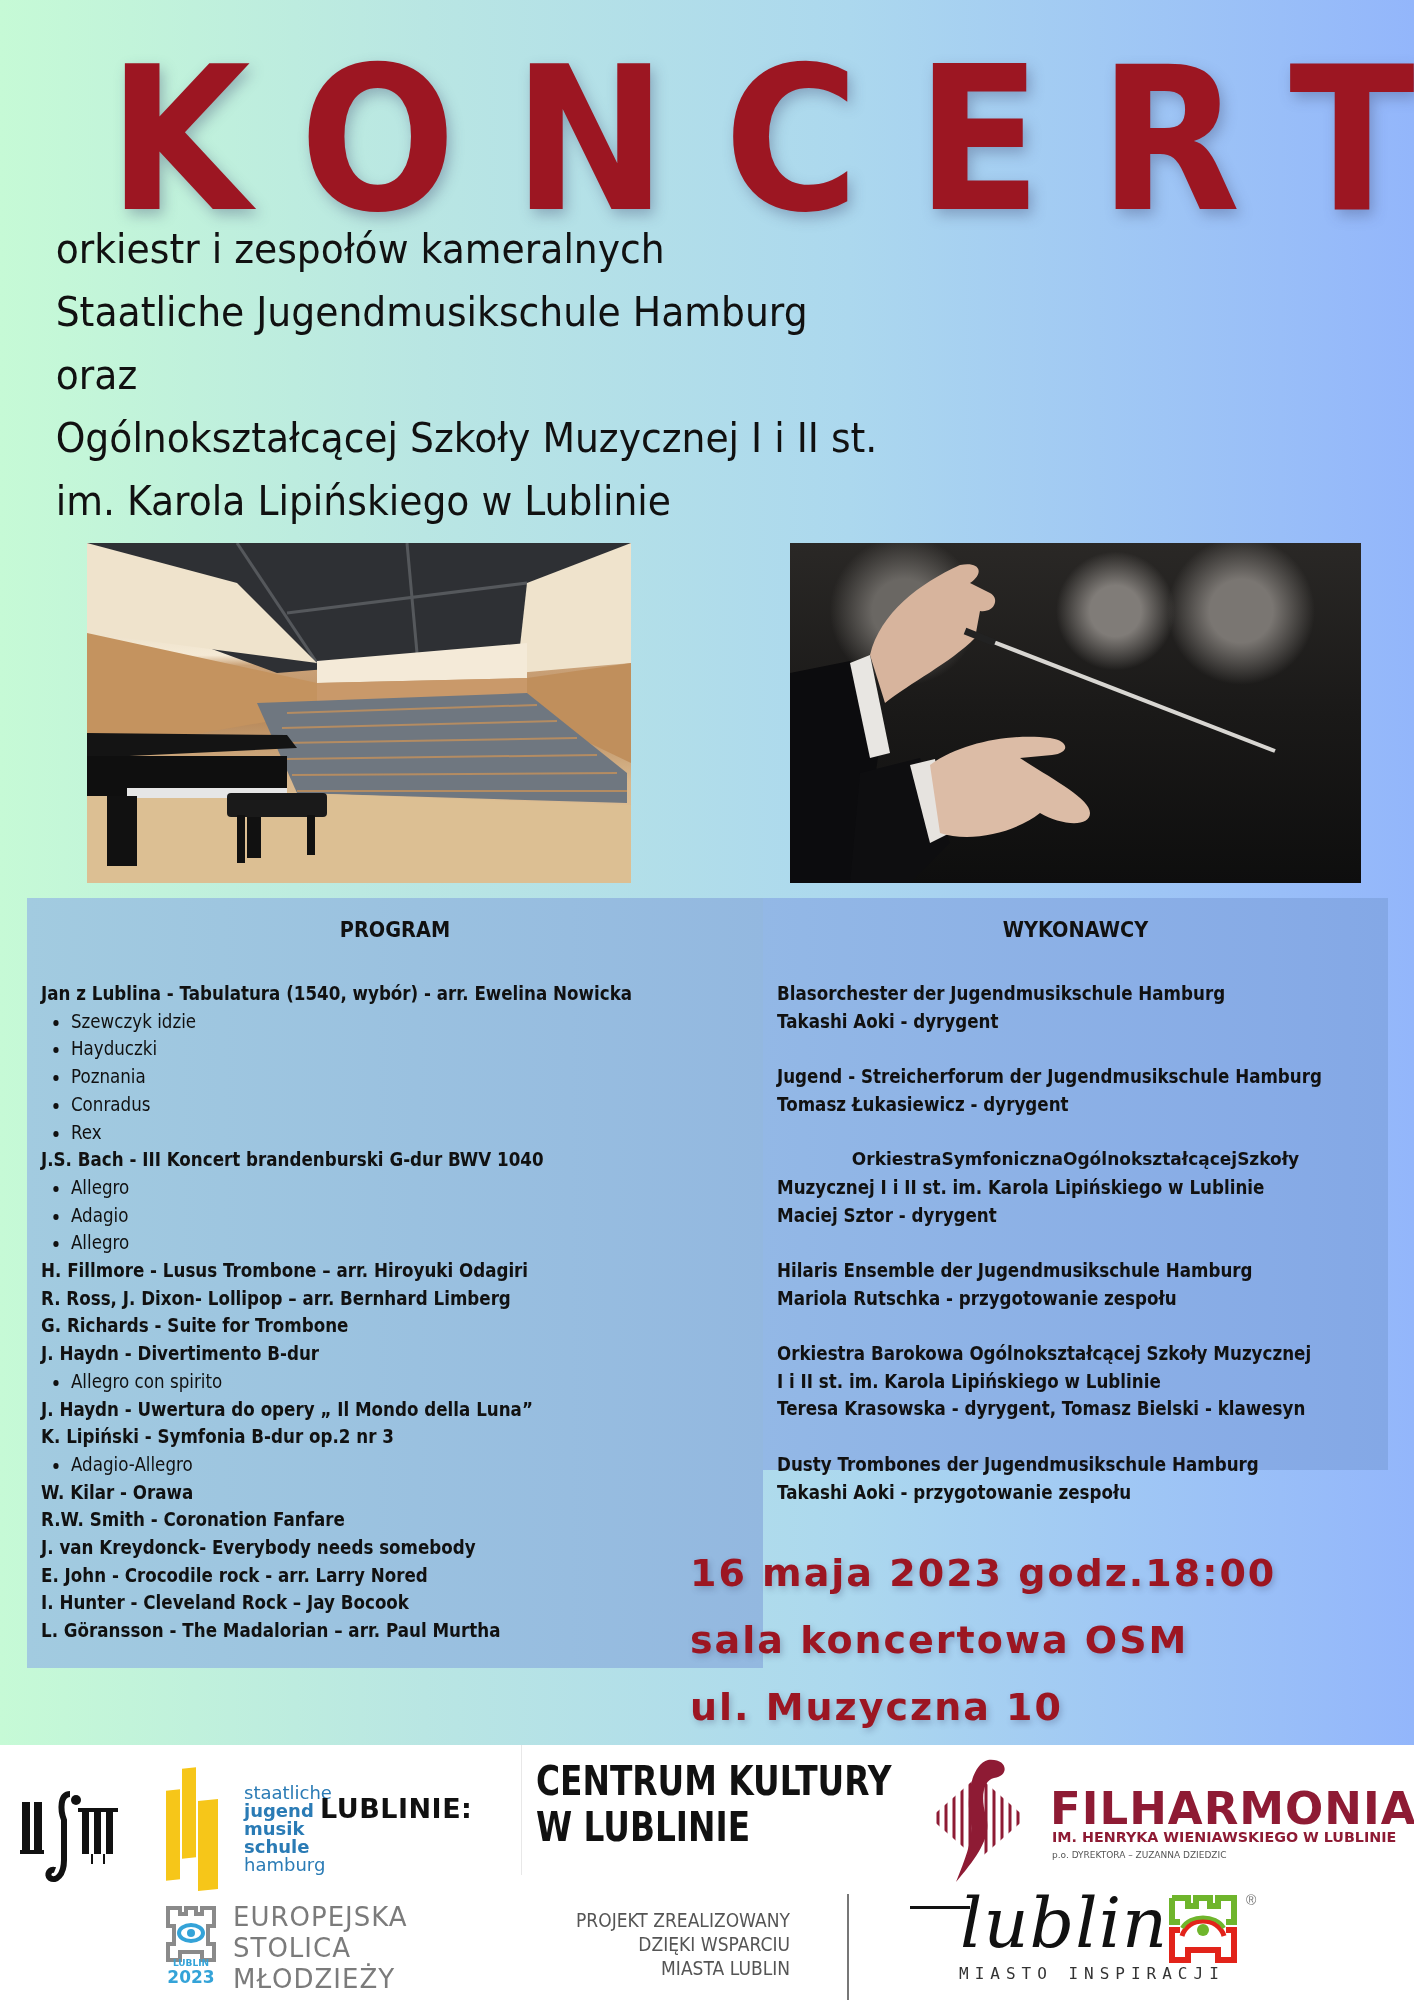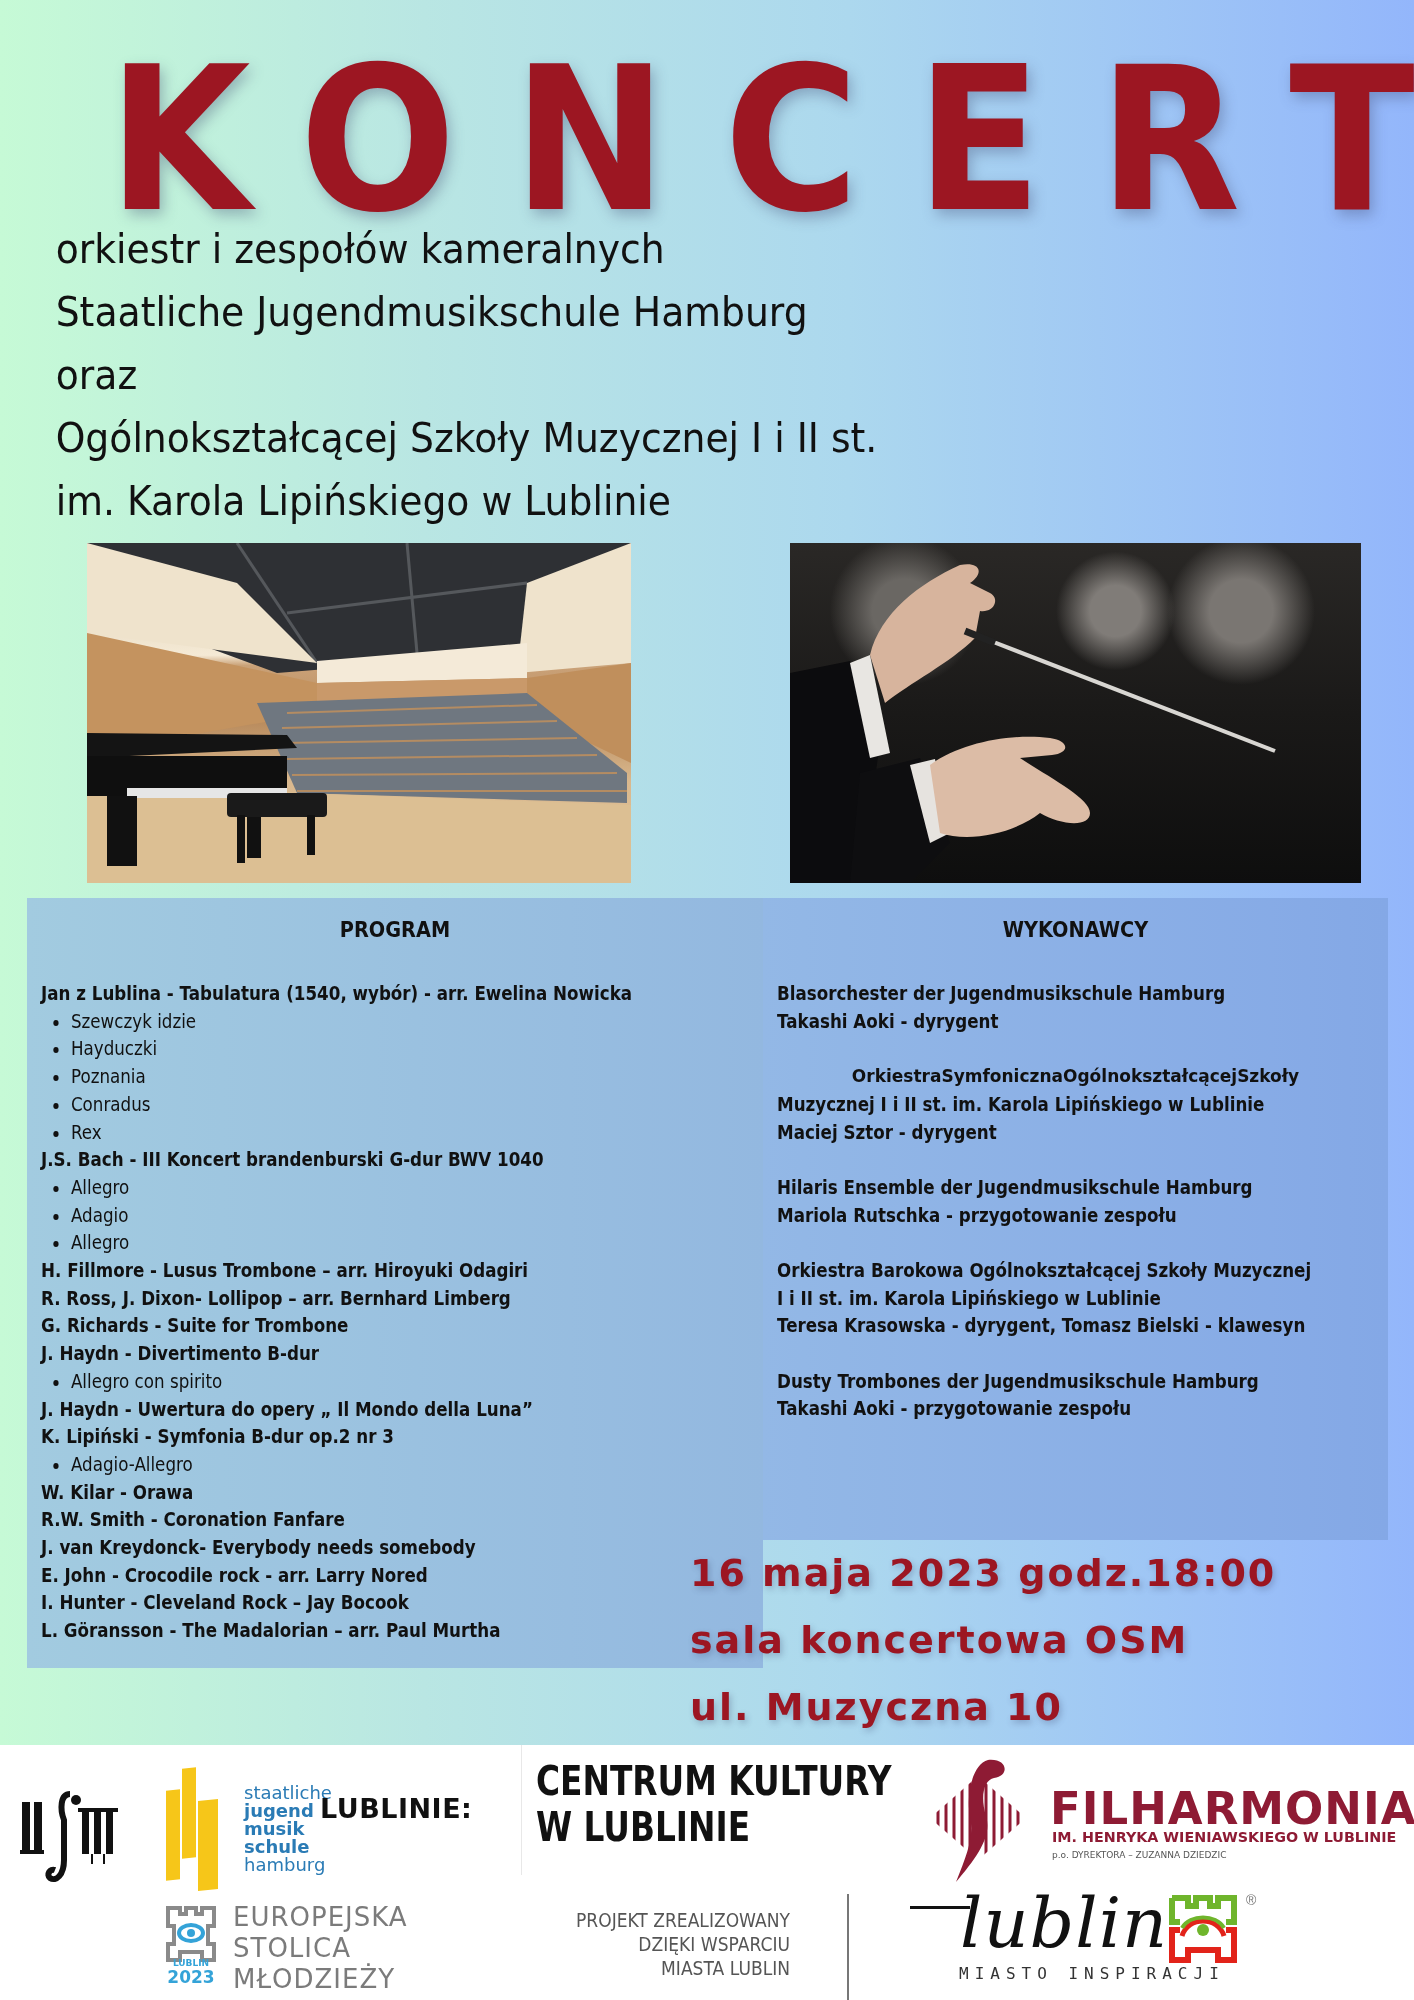--- a/index.html
+++ b/index.html
@@ -43,21 +43,21 @@
                 linear-gradient(180deg, #2a2826 0%, #1a1918 50%, #0e0e0e 100%);
   }
 
   
   .panel { padding: 18px 14px; }
   .panel-program {
     left: 27px; top: 898px; width: 736px; height: 770px;
     background: linear-gradient(90deg, #a2cbe0 0%, #93b8e0 100%);
   }
   .panel-performers {
-    left: 763px; top: 898px; width: 625px; height: 642px;
+    left: 763px; top: 898px; width: 625px; height: 572px;
     background: linear-gradient(90deg, #93b8e6 0%, #84a8e6 100%);
   }
   .panel-heading {
     text-align: center; font-weight: bold; font-size: 21px;
     font-family: "DejaVu Sans", sans-serif; margin-top: 2px; margin-bottom: 38px;
     transform: scaleX(0.92);
   }
   .prog-line {
     font-family: "DejaVu Sans", sans-serif; font-weight: bold; font-size: 19px;
     line-height: 27.7px; white-space: nowrap; transform: scaleX(0.88); transform-origin: left;
@@ -253,20 +253,24 @@
 </div>
 
 <div class="abs panel panel-performers">
   <div class="panel-heading">WYKONAWCY</div>
 
   <div class="perf-group">
     <div class="perf-line">Blasorchester der Jugendmusikschule Hamburg</div>
     <div class="perf-line">Takashi Aoki - dyrygent</div>
   </div>
   <div class="perf-group">
+    <div class="perf-line">Jugend - Streicherforum der Jugendmusikschule Hamburg</div>
+    <div class="perf-line">Tomasz Łukasiewicz - dyrygent</div>
+  </div>
+  <div class="perf-group">
     <div class="perf-line justify">
       <span>Orkiestra</span>
       <span>Symfoniczna</span>
       <span>Ogólnokształcącej</span>
       <span>Szkoły</span>
     </div>
     <div class="perf-line">Muzycznej I i II st. im. Karola Lipińskiego w Lublinie</div>
     <div class="perf-line">Maciej Sztor - dyrygent</div>
   </div>
   <div class="perf-group">

